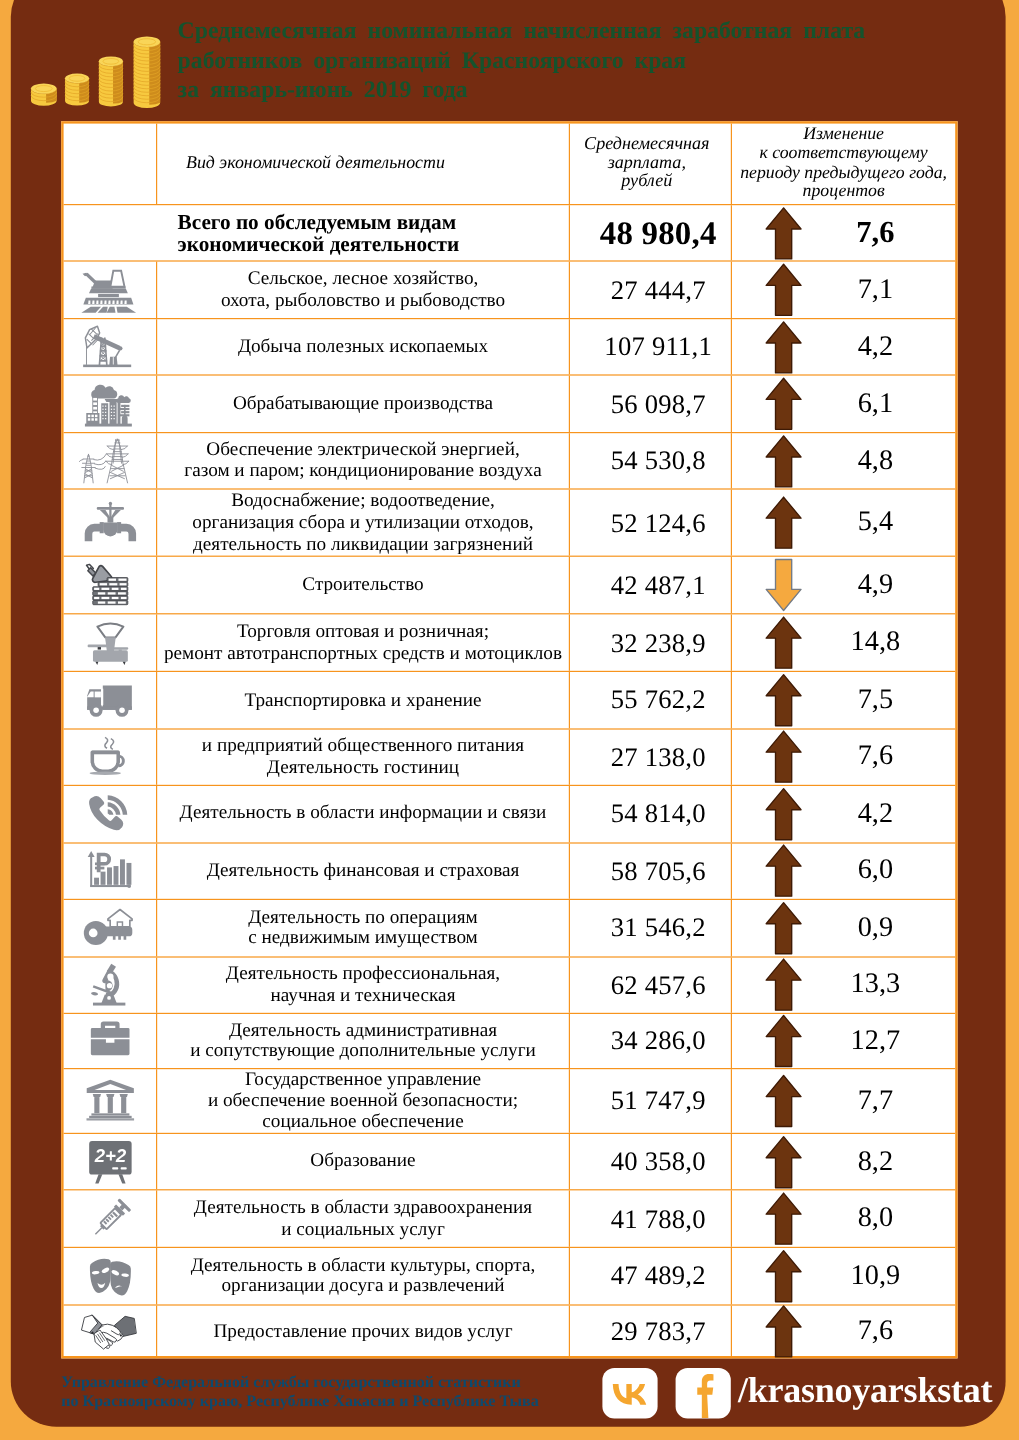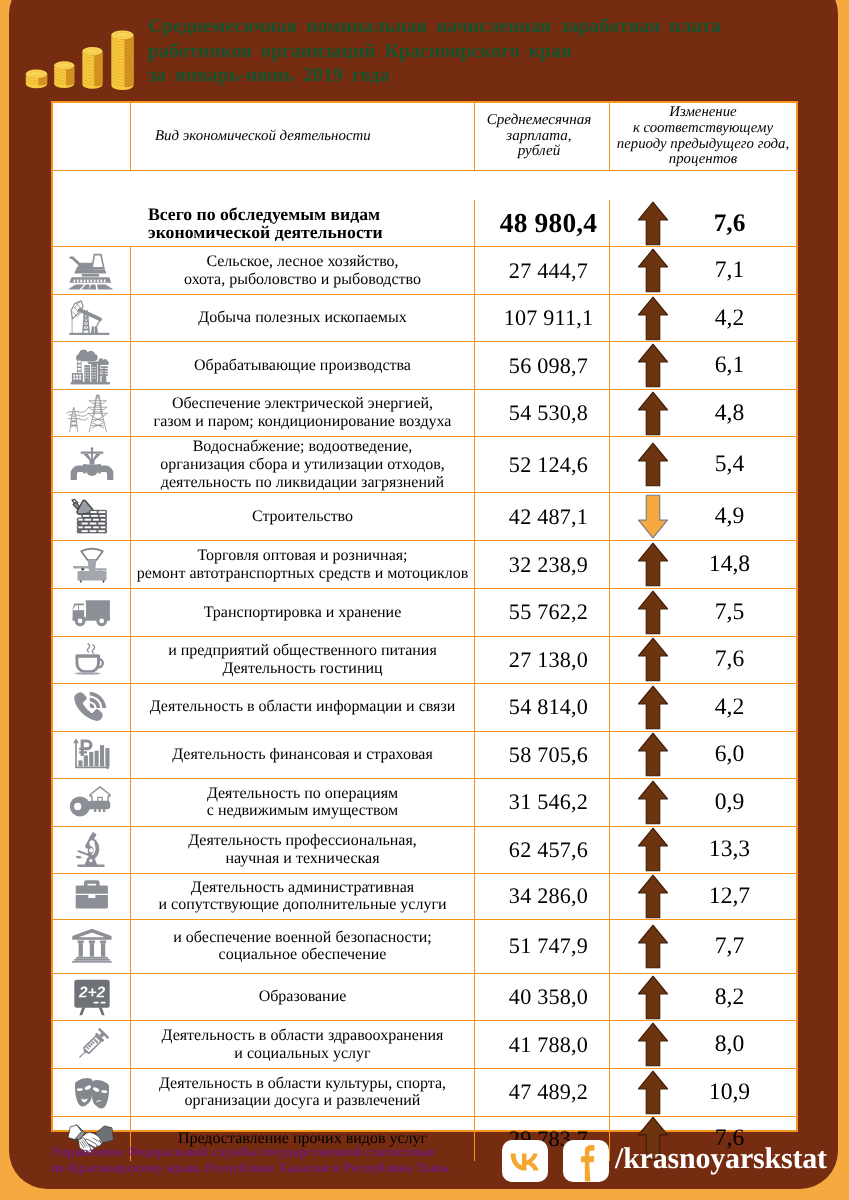--- a/index.html
+++ b/index.html
@@ -36,21 +36,21 @@
   .c-act .txt{font-size:16.0px;line-height:17.6px;}
   .num{font-size:22.2px;letter-spacing:.2px;}
   .pct{font-size:23.6px;}
   .arrowbox{width:64px;flex:0 0 64px;display:flex;align-items:center;justify-content:center;position:relative;}
   .arrowbox svg{position:absolute;left:26px;}
   .pctbox{flex:1 1 auto;display:flex;align-items:center;justify-content:center;padding-right:11px;font-family:Liberation Serif, serif;}
   .ic{width:54px;height:38px;display:block;}
   svg{shape-rendering:geometricPrecision;}
   .arw{display:block;}
   .foot{position:absolute;left:51px;top:1137px;width:747px;height:50px;}
-  .foot-org{position:absolute;left:0;top:7px;width:450px;color:#701a75;
+  .foot-org{position:absolute;left:0;top:7px;width:450px;color:#0c4a6e;
             font-weight:bold;font-size:13.4px;line-height:16.2px;}
   .sbtn{position:absolute;top:3px;width:46px;height:42px;background:#fff;border-radius:10px;}
   .sbtn.vk{left:451px;}
   .sbtn.fb{left:512px;}
   .handle{position:absolute;left:564px;top:5px;color:#FFFFFF;font-weight:bold;
           font-size:30px;letter-spacing:-0.2px;}
 </style>
 </head>
 <body>
 
@@ -137,21 +137,21 @@
       <div class="c-chg">
           <span class="ml">
             <div>Изменение</div>
             <div>к соответствующему</div>
             <div>периоду предыдущего года,</div>
             <div>процентов</div>
           </span>
         </div>
     </div>
     <div id="rows">
-        <div class="row totalrow" style="height: 47.4px; margin-top: 29px;">
+        <div class="row totalrow" style="height: 47.4px;">
           <div class="c-icon"></div>
           <div class="c-act">
             <div class="txt">
               <div>Всего по обследуемым видам</div>
               <div>экономической деятельности</div>
             </div>
           </div>
           <div class="c-sal">
             <span class="num">48 980,4</span>
           </div>
@@ -770,20 +770,21 @@
 <rect x="38.6" y="17.0" width="4.6" height="14.4"></rect>
 </g>
 <rect x="12.0" y="31.6" width="34.0" height="2.0"></rect>
 <rect x="10.0" y="33.8" width="38.0" height="2.0"></rect>
 <rect x="7.6" y="36.0" width="42.6" height="2.0" fill="#9A9DA3"></rect>
 </g>
             </svg>
           </div>
           <div class="c-act">
             <div class="txt">
+              <div>Государственное управление</div>
               <div>и обеспечение военной безопасности;</div>
               <div>социальное обеспечение</div>
             </div>
           </div>
           <div class="c-sal">
             <span class="num">51 747,9</span>
           </div>
           <div class="c-chg">
             <div class="arrowbox">
               <svg class="arw" width="34" height="45" viewBox="0 0 30 44">

